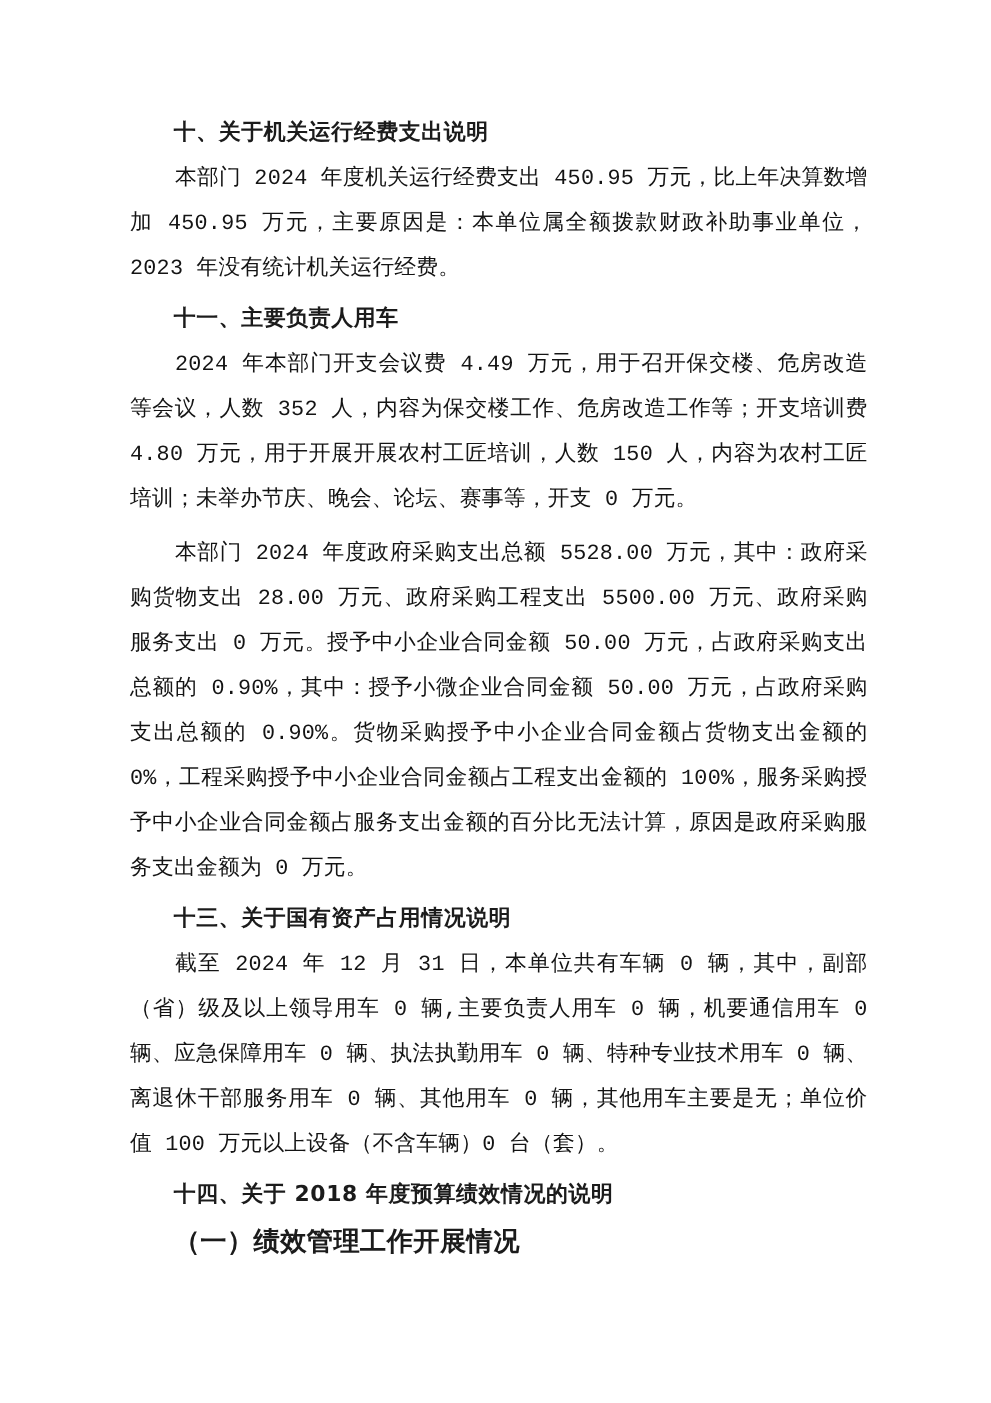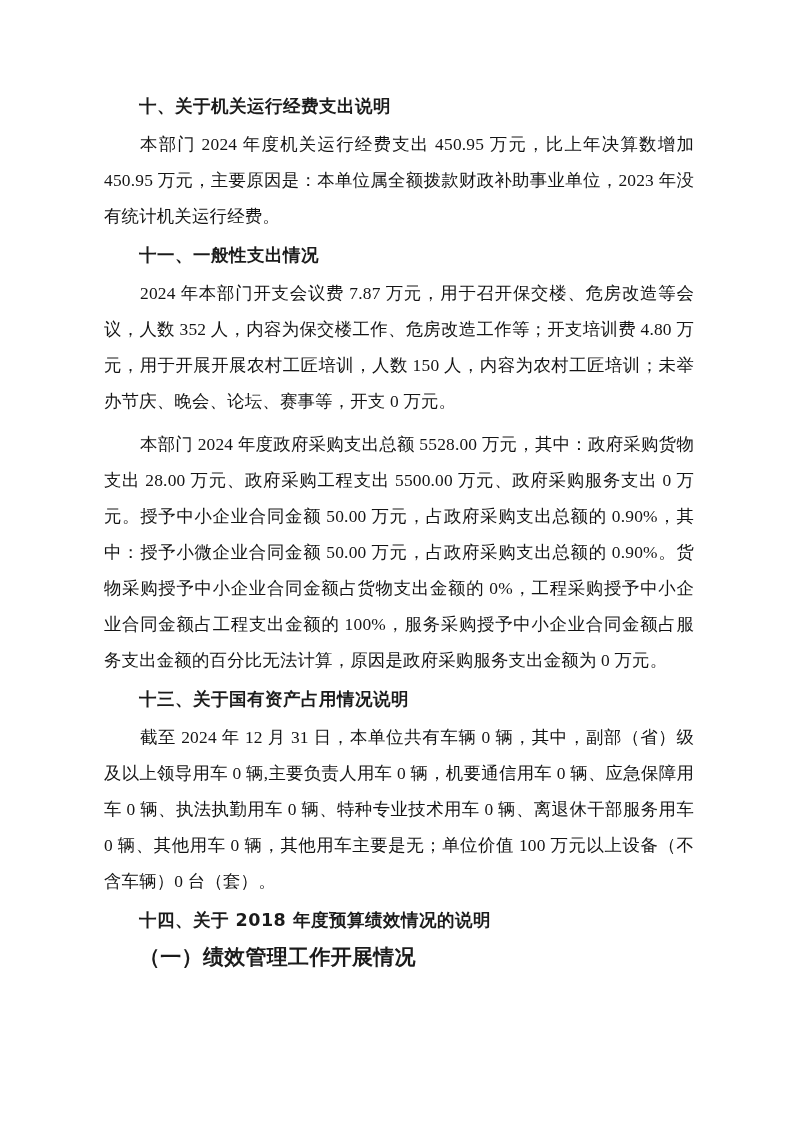--- a/index.html
+++ b/index.html
@@ -40,21 +40,21 @@
     font-family: "DejaVu Sans", "Liberation Sans", sans-serif;
     font-weight: bold;
     font-size: 21px;
     color: #1b1b1b;
     letter-spacing: 0.3px;
     margin: 0 0 2px 0;
     text-indent: 35px;
     line-height: 1.7;
   }
   .para {
-    font-family: Liberation Serif, serif;
+    font-family: Liberation Mono, monospace;
     font-size: 17.4px;
     color: #141414;
     line-height: 2.07;
     margin: 0 0 2px 0;
     text-indent: 36px;
     text-align: justify;
     text-justify: inter-ideograph;
     letter-spacing: 0.2px;
   }
   .block {
@@ -69,22 +69,22 @@
 
 <div class="page">
   <div class="content">
 
     <div class="block">
       <p class="heading">十、关于机关运行经费支出说明</p>
       <p class="para">本部门 2024 年度机关运行经费支出 450.95 万元，比上年决算数增加 450.95 万元，主要原因是：本单位属全额拨款财政补助事业单位，2023 年没有统计机关运行经费。</p>
     </div>
 
     <div class="block">
-      <p class="heading">十一、一般性支出情况</p>
-      <p class="para">2024 年本部门开支会议费 7.87 万元，用于召开保交楼、危房改造等会议，人数 352 人，内容为保交楼工作、危房改造工作等；开支培训费 4.80 万元，用于开展开展农村工匠培训，人数 150 人，内容为农村工匠培训；未举办节庆、晚会、论坛、赛事等，开支 0 万元。</p>
+      <p class="heading">十一、主要负责人用车</p>
+      <p class="para">2024 年本部门开支会议费 4.49 万元，用于召开保交楼、危房改造等会议，人数 352 人，内容为保交楼工作、危房改造工作等；开支培训费 4.80 万元，用于开展开展农村工匠培训，人数 150 人，内容为农村工匠培训；未举办节庆、晚会、论坛、赛事等，开支 0 万元。</p>
     </div>
 
     <div class="block">
       <p class="para">本部门 2024 年度政府采购支出总额 5528.00 万元，其中：政府采购货物支出 28.00 万元、政府采购工程支出 5500.00 万元、政府采购服务支出 0 万元。授予中小企业合同金额 50.00 万元，占政府采购支出总额的 0.90%，其中：授予小微企业合同金额 50.00 万元，占政府采购支出总额的 0.90%。货物采购授予中小企业合同金额占货物支出金额的 0%，工程采购授予中小企业合同金额占工程支出金额的 100%，服务采购授予中小企业合同金额占服务支出金额的百分比无法计算，原因是政府采购服务支出金额为 0 万元。</p>
     </div>
 
     <div class="block">
       <p class="heading">十三、关于国有资产占用情况说明</p>
       <p class="para">截至 2024 年 12 月 31 日，本单位共有车辆 0 辆，其中，副部（省）级及以上领导用车 0 辆,主要负责人用车 0 辆，机要通信用车 0 辆、应急保障用车 0 辆、执法执勤用车 0 辆、特种专业技术用车 0 辆、离退休干部服务用车 0 辆、其他用车 0 辆，其他用车主要是无；单位价值 100 万元以上设备（不含车辆）0 台（套）。</p>
     </div>

